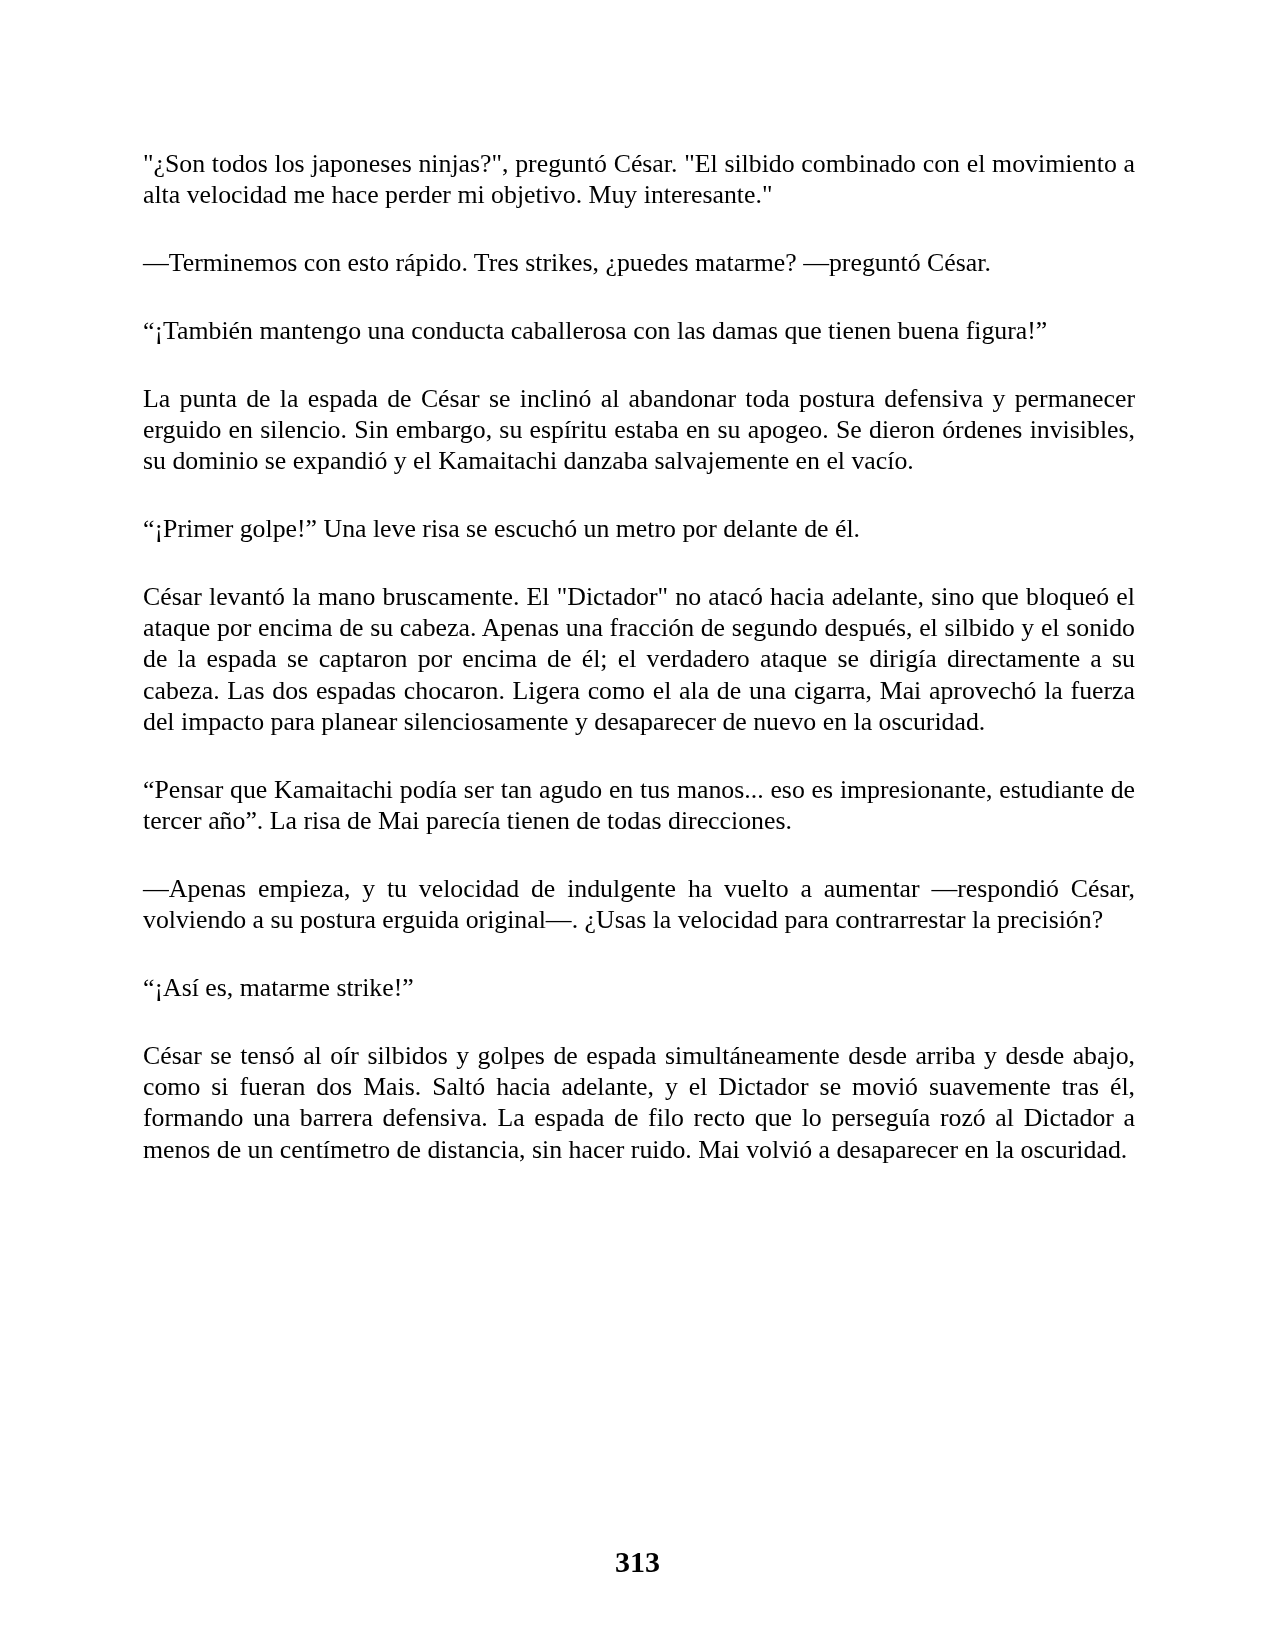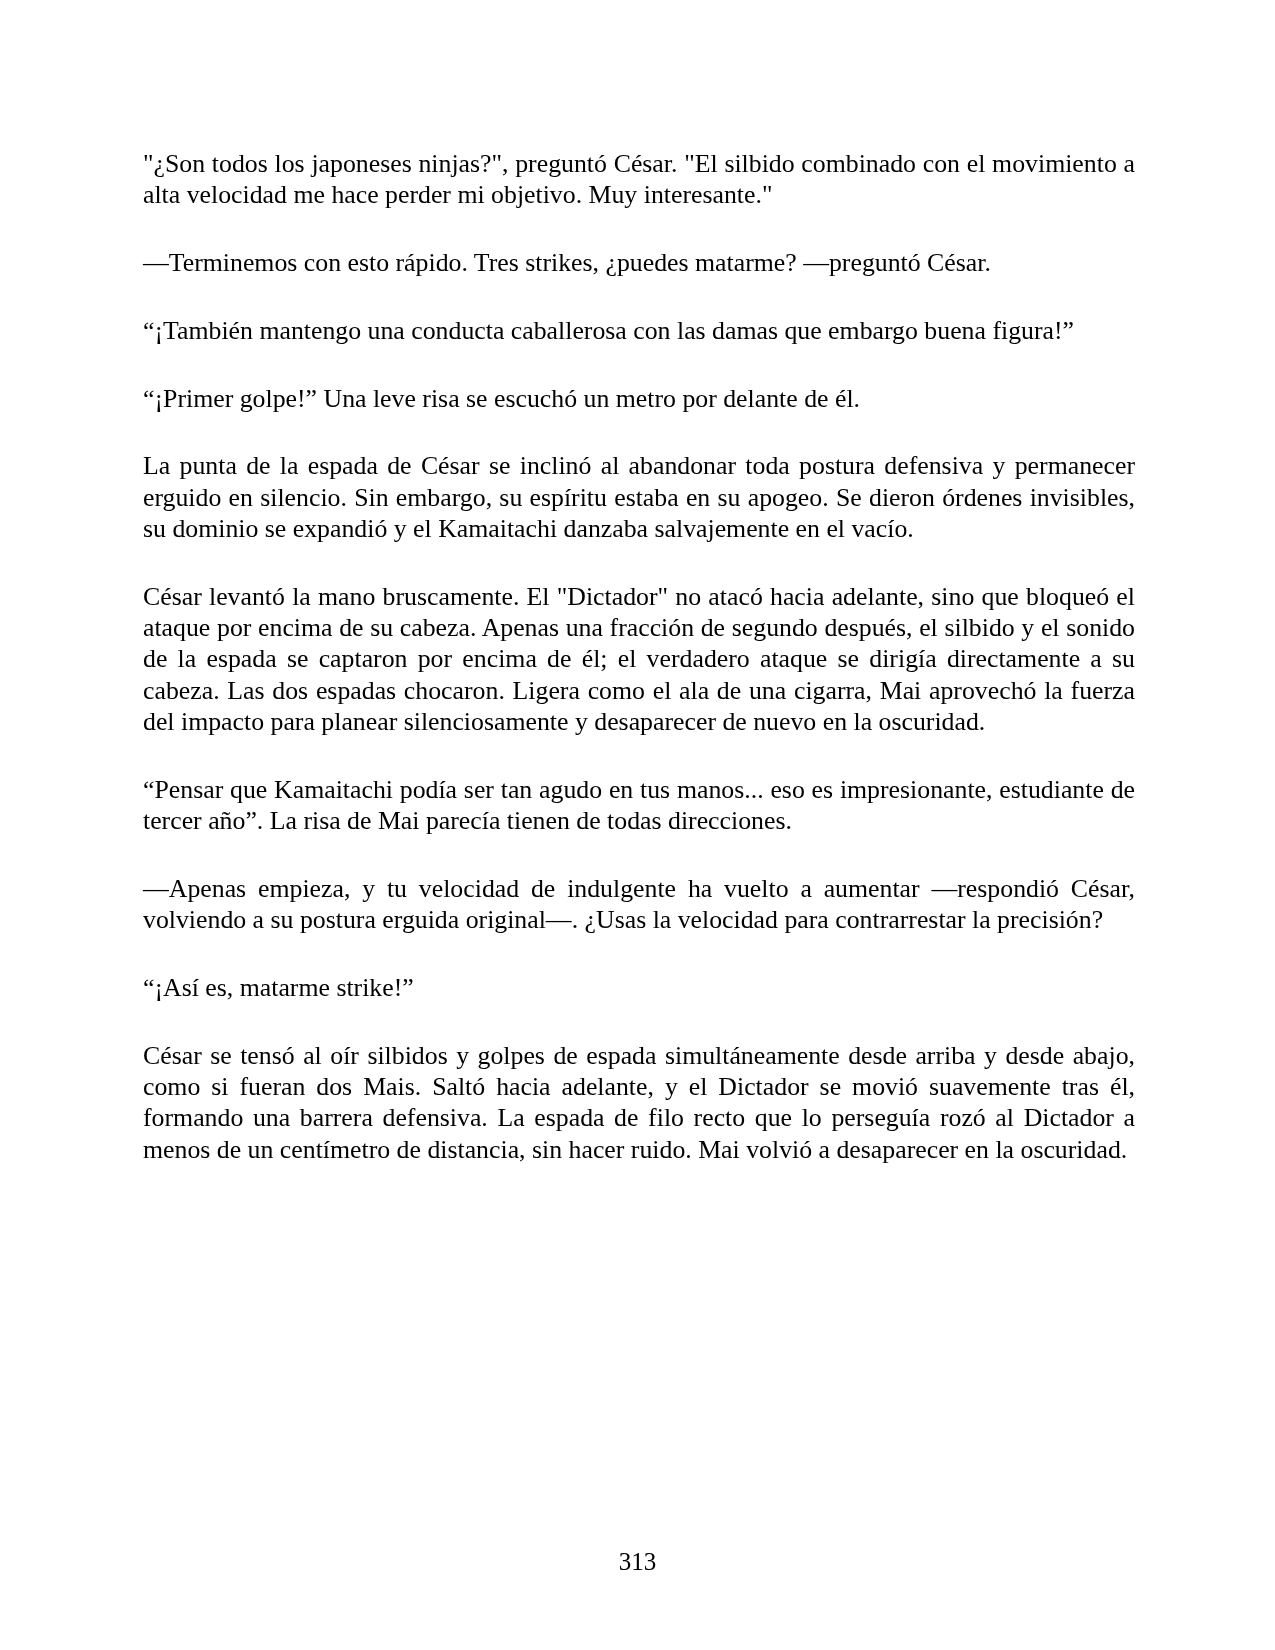--- a/index.html
+++ b/index.html
@@ -29,35 +29,36 @@
     text-align: justify;
     letter-spacing: 0;
     word-spacing: normal;
   }
   .page-number {
     position: absolute;
     left: 0;
     top: 1546px;
     width: 100%;
     text-align: center;
-    font-size: 25px;
+    font-size: 30px;
     line-height: 31.3px;
     color: #000000;
+    font-weight: bold;
   }
 </style>
 </head>
 <body>
 
 <div class="page">
   <div class="content">
     <p>"¿Son todos los japoneses ninjas?", preguntó César. "El silbido combinado con el movimiento a alta velocidad me hace perder mi objetivo. Muy interesante."</p>
     <p>—Terminemos con esto rápido. Tres strikes, ¿puedes matarme? —preguntó César.</p>
-    <p>“¡También mantengo una conducta caballerosa con las damas que embargo buena figura!”</p>
+    <p>“¡También mantengo una conducta caballerosa con las damas que tienen buena figura!”</p>
+    <p>La punta de la espada de César se inclinó al abandonar toda postura defensiva y permanecer erguido en silencio. Sin embargo, su espíritu estaba en su apogeo. Se dieron órdenes invisibles, su dominio se expandió y el Kamaitachi danzaba salvajemente en el vacío.</p>
     <p>“¡Primer golpe!” Una leve risa se escuchó un metro por delante de él.</p>
-    <p>La punta de la espada de César se inclinó al abandonar toda postura defensiva y permanecer erguido en silencio. Sin embargo, su espíritu estaba en su apogeo. Se dieron órdenes invisibles, su dominio se expandió y el Kamaitachi danzaba salvajemente en el vacío.</p>
     <p>César levantó la mano bruscamente. El "Dictador" no atacó hacia adelante, sino que bloqueó el ataque por encima de su cabeza. Apenas una fracción de segundo después, el silbido y el sonido de la espada se captaron por encima de él; el verdadero ataque se dirigía directamente a su cabeza. Las dos espadas chocaron. Ligera como el ala de una cigarra, Mai aprovechó la fuerza del impacto para planear silenciosamente y desaparecer de nuevo en la oscuridad.</p>
     <p>“Pensar que Kamaitachi podía ser tan agudo en tus manos... eso es impresionante, estudiante de tercer año”. La risa de Mai parecía tienen de todas direcciones.</p>
     <p>—Apenas empieza, y tu velocidad de indulgente ha vuelto a aumentar —respondió César, volviendo a su postura erguida original—. ¿Usas la velocidad para contrarrestar la precisión?</p>
     <p>“¡Así es, matarme strike!”</p>
     <p>César se tensó al oír silbidos y golpes de espada simultáneamente desde arriba y desde abajo, como si fueran dos Mais. Saltó hacia adelante, y el Dictador se movió suavemente tras él, formando una barrera defensiva. La espada de filo recto que lo perseguía rozó al Dictador a menos de un centímetro de distancia, sin hacer ruido. Mai volvió a desaparecer en la oscuridad.</p>
   </div>
   <div class="page-number">313</div>
 </div>
 
 </body></html>

